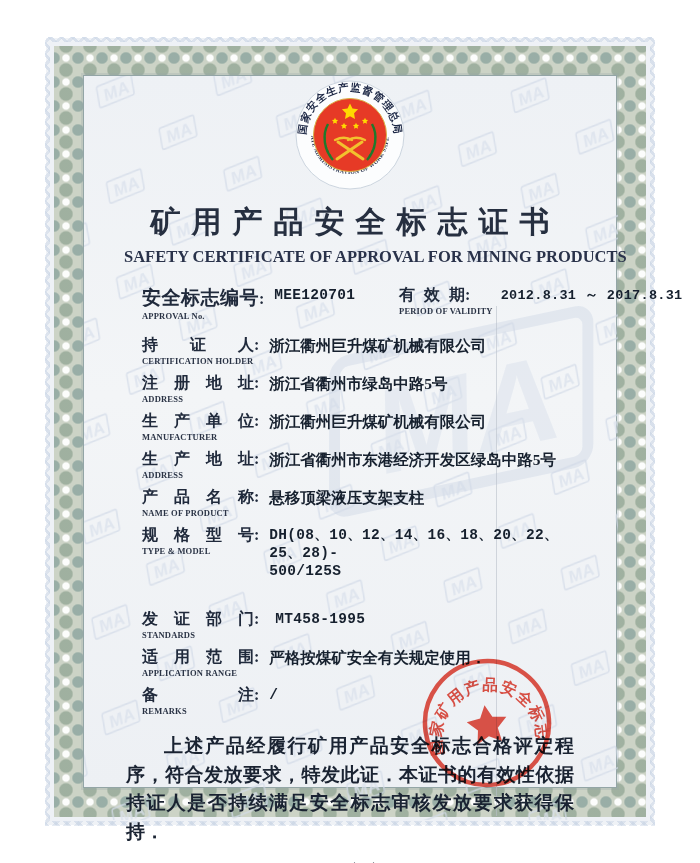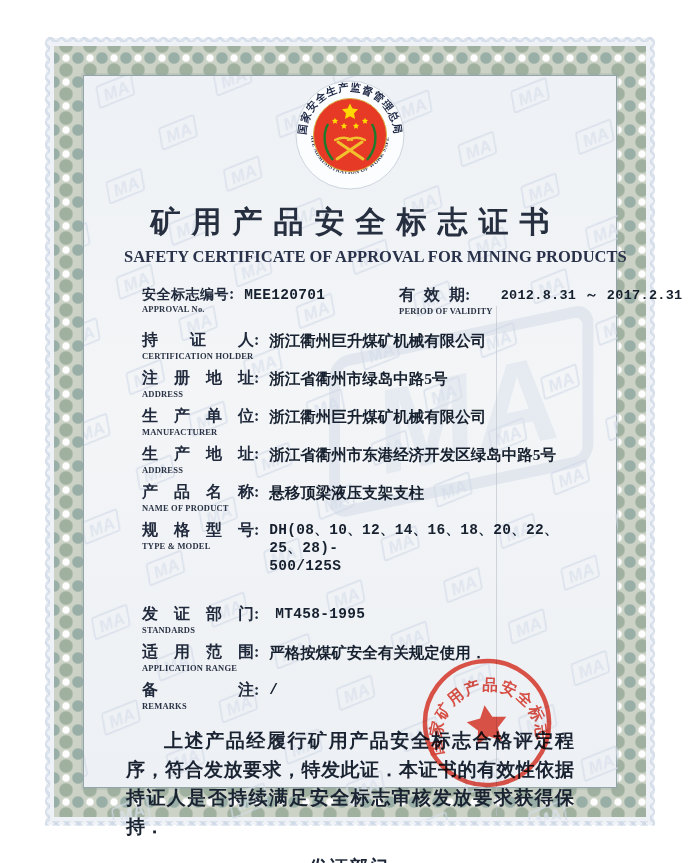--- a/index.html
+++ b/index.html
@@ -37,21 +37,21 @@
     letter-spacing:11px;text-indent:11px;white-space:nowrap;font-family:Liberation Serif, serif;}
   .subtitle{margin-top:4px;text-align:right;font-size:16.5px;font-weight:bold;color:#29324a;white-space:nowrap;}
 
   .rows{margin-top:18px;padding-left:18px;padding-right:4px;}
   .toprow{display:flex;align-items:flex-start;margin-bottom:14px;}
   .fieldrow{display:flex;align-items:flex-start;margin-bottom:7px;}
   .labbox{flex:0 0 auto;}
   .lab-line{display:flex;align-items:baseline;}
   .lab-cn{display:inline-block;width:112px;font-size:16px;font-weight:bold;color:#202a3c;
     text-align:justify;text-align-last:justify;white-space:nowrap;}
-  .lab-cn-sm{width:auto;font-size:14px;letter-spacing:.5px;}
+  .lab-cn-sm{width:auto;font-size:19px;letter-spacing:.5px;}
   .colon{font-size:16px;font-weight:bold;color:#202a3c;}
   .lab-en{font-size:8.5px;font-weight:bold;color:#2a3345;letter-spacing:.2px;margin-top:0px;white-space:nowrap;}
   .val{padding-left:10px;padding-top:1px;font-size:15.5px;font-weight:bold;color:#16202e;line-height:1.25;}
   .val-code{font-family:"Liberation Mono","DejaVu Sans Mono",monospace;font-size:14.5px;letter-spacing:.3px;}
   .spec-l2{display:block;}
   .gap{height:22px;}
   .validity{margin-left:25px;display:flex;align-items:flex-start;}
   .validity .val{padding-left:8px;white-space:nowrap;}
 
   .statement{margin-top:16px;font-size:19px;font-weight:bold;color:#1a2332;line-height:1.5;
@@ -146,21 +146,21 @@
               <div class="val val-code">MEE120701</div>
             </div>
             <div class="validity">
               <div class="labbox">
                 <div class="lab-line">
                   <span class="lab-cn" style="width:66px;">有 效 期</span>
                   <span class="colon">:</span>
                 </div>
                 <div class="lab-en">PERIOD OF VALIDITY</div>
               </div>
-              <div class="val val-code" style="font-size:13.5px;padding-top:3px;">2012.8.31 ～ 2017.2.31</div>
+              <div class="val val-code" style="font-size:13.5px;padding-top:3px;">2012.8.31 ～ 2017.8.31</div>
             </div>
           </div>
 
           <div class="fieldrow">
             <div class="labbox">
               <div class="lab-line">
                   <span class="lab-cn">持 证 人</span>
                   <span class="colon">:</span>
                 </div>
               <div class="lab-en">CERTIFICATION HOLDER</div>

